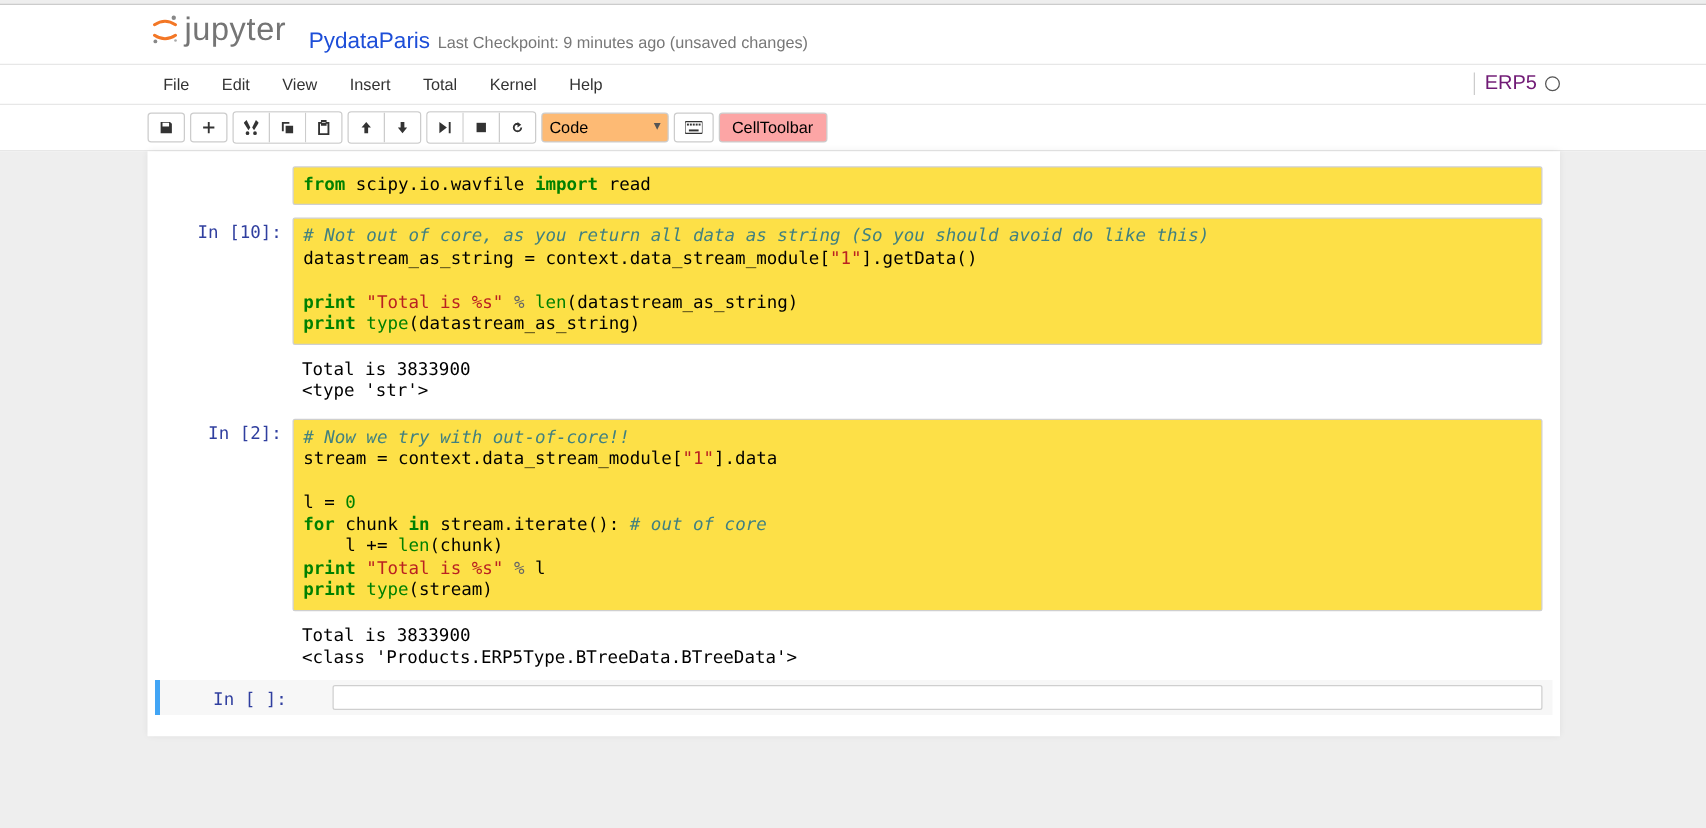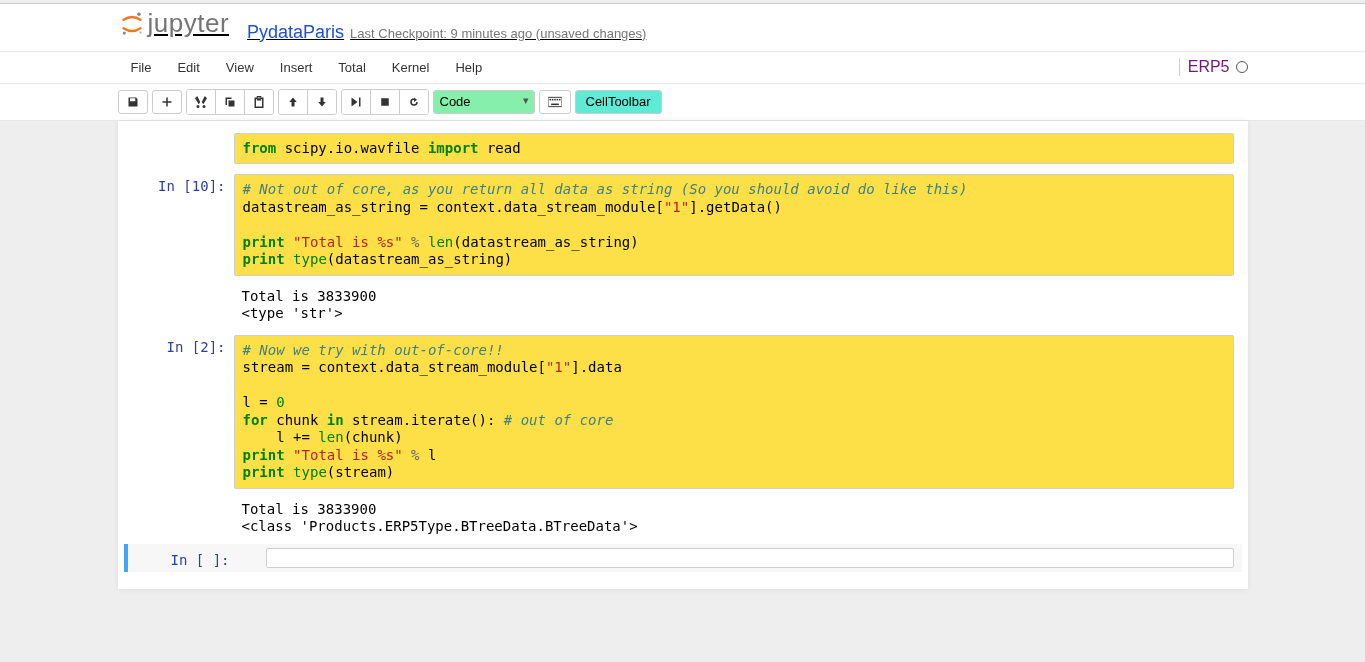--- a/index.html
+++ b/index.html
@@ -1,40 +1,40 @@
 <!DOCTYPE html>
 <html><head>
 <meta charset="utf-8">
 <style>
 * { box-sizing: border-box; margin: 0; padding: 0; }
 body { font-family: "Helvetica Neue", Helvetica, Arial, sans-serif; font-size: 13px; background: #fff; color: #000; }
 .topbar { height: 4px; background: #eee; border-bottom: 1px solid #ccc; }
 .header { display: flex; align-items: center; padding: 4px 0 8px 0; border-bottom: 1px solid #e7e7e7; margin: 0 0 0 0; }
-.header-inner { width: 1130px; margin: 0 auto; display: flex; align-items: baseline; text-decoration: underline; }
+.header-inner { width: 1130px; margin: 0 auto; display: flex; align-items: baseline; }
 .logo { display: flex; align-items: center; margin-right: 10px; }
 .logo-icon { width: 28px; height: 28px; margin-right: 2px; }
 .logo-text { font-size: 26px; color: #757575; letter-spacing: 0.5px; }
 .nb-name { font-size: 18px; color: #1d4ed8; margin-left: 8px; margin-right: 6px; }
 .checkpoint { font-size: 13px; color: #777; }
 .menubar-wrap { border-bottom: 1px solid #e7e7e7; }
 .menubar { width: 1130px; margin: 0 auto; display: flex; align-items: center; height: 31px; justify-content: space-between; }
 .menus { display: flex; }
 .menu-item { padding: 6px 13px; color: #333; cursor: pointer; font-size: 13px; }
 .kernel-ind { display: flex; align-items: center; color: #701a75; font-size: 16px; border-left: 1px solid #ccc; padding-left: 8px; }
 .kernel-circle { width: 12px; height: 12px; border: 1.5px solid #555; border-radius: 50%; margin-left: 6px; }
 .toolbar-wrap { border-bottom: 1px solid #e7e7e7; padding: 2px 0; }
 .toolbar { width: 1130px; margin: 0 auto; display: flex; align-items: center; gap: 4px; padding: 3px 0; }
 .btn-group { display: flex; border: 1px solid #ccc; border-radius: 3px; overflow: hidden; }
 .btn { background: #fff; border: none; border-right: 1px solid #ccc; padding: 4px 8px; cursor: pointer; font-size: 12px; color: #333; min-width: 28px; height: 24px; display: flex; align-items: center; justify-content: center; }
 .btn:last-child { border-right: none; }
 .btn-single { border: 1px solid #ccc; border-radius: 3px; background: #fff; padding: 4px 8px; cursor: pointer; height: 24px; display: flex; align-items: center; }
-.cell-type-select { border: 1px solid #ccc; border-radius: 3px; height: 24px; padding: 0 22px 0 6px; font-size: 13px; background: #86efac; appearance: none; position: relative; min-width: 102px; }
+.cell-type-select { border: 1px solid #ccc; border-radius: 3px; height: 24px; padding: 0 22px 0 6px; font-size: 13px; background: #fdba74; appearance: none; position: relative; min-width: 102px; }
 .select-wrap { position: relative; display: inline-block; }
 .select-wrap::after { content: "▾"; position: absolute; right: 6px; top: 4px; pointer-events: none; color: #555; font-size: 11px; }
-.celltoolbar-btn { border: 1px solid #ccc; border-radius: 3px; background: #5eead4; padding: 3px 10px; height: 24px; font-size: 13px; cursor: pointer; }
+.celltoolbar-btn { border: 1px solid #ccc; border-radius: 3px; background: #fca5a5; padding: 3px 10px; height: 24px; font-size: 13px; cursor: pointer; }
 .notebook-container { width: 1130px; margin: 0 auto; background: #fff; padding: 6px 6px 15px 6px; box-shadow: 0 0 6px rgba(0,0,0,0.08); }
 .cell { display: flex; padding: 4px 0; margin: 2px 0; }
 .cell.selected { border-left: 4px solid #42A5F5; background: #f7f7f7; padding-left: 0; gap: 28px; }
 .prompt { width: 110px; text-align: right; padding: 4px 8px 0 0; font-family: monospace; font-size: 14px; color: #303F9F; flex-shrink: 0; }
 .input-area { flex: 1; border: 1px solid #cfcfcf; border-radius: 2px; background: #fde047; padding: 6px 8px; font-family: monospace; font-size: 14px; line-height: 1.25; white-space: pre; overflow-x: auto; margin-right: 8px; }
 .output-area { flex: 1; padding: 6px 8px; font-family: monospace; font-size: 14px; line-height: 1.25; white-space: pre; margin-right: 8px; }
 .output-row { display: flex; }
 .output-prompt { width: 110px; flex-shrink: 0; }
 .kw-green { color: #008000; font-weight: bold; }
 .str-red { color: #BA2121; }

